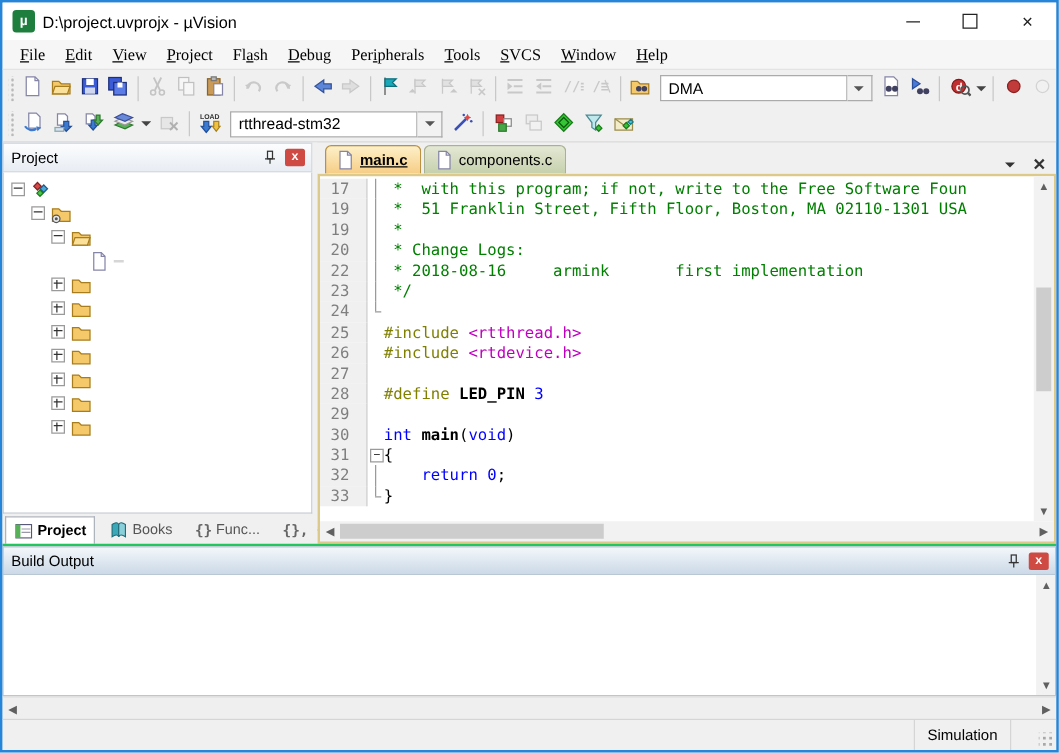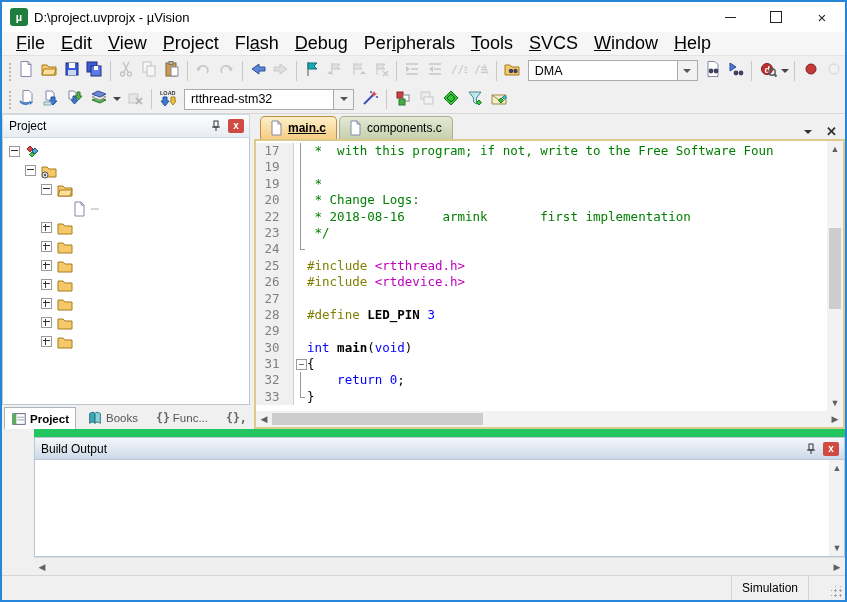--- a/index.html
+++ b/index.html
@@ -14,21 +14,21 @@
   .app-icon{width:18px;height:18px;margin:0 6px 0 8px;background:#1e7e3e;border-radius:3px;
     color:#fff;font-weight:bold;font-size:11px;display:flex;align-items:center;justify-content:center;}
   .title-text{font-size:13px;}
   .win-controls{margin-left:auto;display:flex;height:100%;}
   .win-btn{width:46px;height:100%;display:flex;align-items:center;justify-content:center;color:#222;}
   .glyph-min{width:11px;height:1px;background:#222;display:block;}
   .glyph-max{width:10px;height:10px;border:1px solid #222;display:block;}
   .glyph-close{font-size:15px;line-height:1;}
   
   .menubar{height:23px;background:#f6f6f6;border-bottom:1px solid #e3e3e3;display:flex;align-items:center;padding-left:6px;flex:0 0 auto;}
-  .menu-item{padding:3px 8px;font-size:18px;}
+  .menu-item{padding:3px 8px;font-size:13px;font-family:Liberation Serif, serif;}
   .menu-item u{text-decoration:underline;}
   
   .toolbar{height:29px;background:#f0f0f0;display:flex;align-items:center;padding-left:2px;flex:0 0 auto;}
   .toolbar.second{height:28px;border-bottom:1px solid #d9d9d9;}
   .grip{width:5px;height:20px;margin:0 3px;background-image:radial-gradient(circle,#b9b9b9 1px,transparent 1.2px);background-size:4px 4px;background-position:1px 1px;}
   .tbtn{width:24px;height:24px;display:flex;align-items:center;justify-content:center;border-radius:2px;}
   .tbtn.dis{opacity:.45;filter:grayscale(1);}
   .tsep{width:1px;height:20px;background:#c8c8c8;margin:0 4px;}
   .tcaret{width:12px;height:24px;display:flex;align-items:center;justify-content:center;}
   .tcaret:after{content:"";border:4px solid transparent;border-top-color:#444;margin-top:4px;}
@@ -96,21 +96,21 @@
   .sy-b{color:#000;font-weight:bold;}
   
   .vscroll{width:16px;flex:0 0 auto;background:#f2f2f2;display:flex;flex-direction:column;align-items:center;}
   .hscroll{height:16px;flex:0 0 auto;background:#f2f2f2;display:flex;align-items:center;}
   .sb-arrow{width:16px;height:16px;display:flex;align-items:center;justify-content:center;color:#606060;font-size:9px;flex:0 0 auto;}
   .sb-thumb-v{width:12px;background:#cdcdcd;position:absolute;}
   .vtrack{flex:1;position:relative;width:16px;}
   .htrack{flex:1;position:relative;height:16px;}
   .sb-thumb-h{height:12px;top:2px;background:#cdcdcd;position:absolute;}
   
-  .build-output{height:138px;flex:0 0 auto;display:flex;flex-direction:column;border-top:8px solid #22c55e;margin-left:32px;}
+  .build-output{height:138px;flex:0 0 auto;display:flex;flex-direction:column;border-top:2px solid #22c55e;}
   .bo-header{height:21px;display:flex;align-items:center;background:linear-gradient(#f3f7fb,#ccd9e7);
     border:1px solid #b9c6d4;padding:0 4px 0 6px;font-size:12px;}
   .bo-header .ph-title{flex:1;}
   .bo-wrap{flex:1;display:flex;min-height:0;border:1px solid #b9c6d4;border-top:none;}
   .bo-content{flex:1;background:#fff;}
   .bo-vscroll{width:15px;background:#f2f2f2;display:flex;flex-direction:column;}
   .bo-vscroll .spacer{flex:1;}
   .bo-hscroll{height:17px;background:#efefef;display:flex;align-items:center;flex:0 0 auto;border-top:1px solid #dcdcdc;}
   
   .statusbar{height:24px;flex:0 0 auto;background:#f0f0f0;border-top:1px solid #d5d5d5;display:flex;align-items:stretch;font-size:12px;}
@@ -615,20 +615,21 @@
       <div class="edbody">
         <div class="codecol" id="code">
             <div class="code-line">
        <span class="gut">17</span>
        <span class="fold v"></span>
        <span class="ctext"><span class="sy-c"> *  with this program; if not, write to the Free Software Foun</span></span>
      </div>
             <div class="code-line">
        <span class="gut">19</span>
        <span class="fold v"></span>
+       <span class="ctext"><span class="sy-c"> *  51 Franklin Street, Fifth Floor, Boston, MA 02110-1301 USA</span></span>
      </div>
             <div class="code-line">
        <span class="gut">19</span>
        <span class="fold v"></span>
        <span class="ctext"><span class="sy-c"> *</span></span>
      </div>
             <div class="code-line">
        <span class="gut">20</span>
        <span class="fold v"></span>
        <span class="ctext"><span class="sy-c"> * Change Logs:</span></span>

